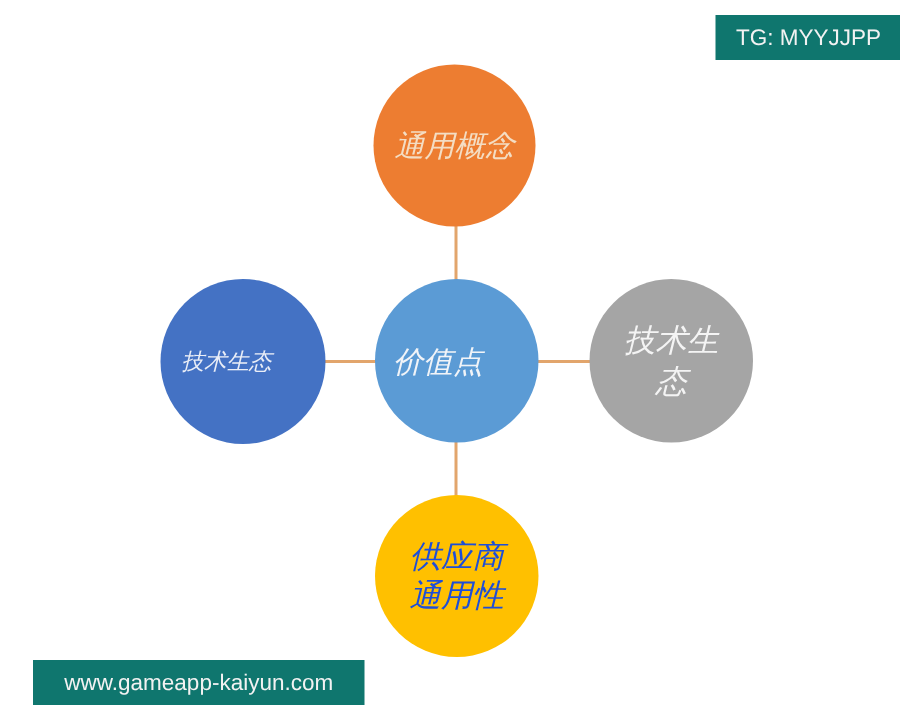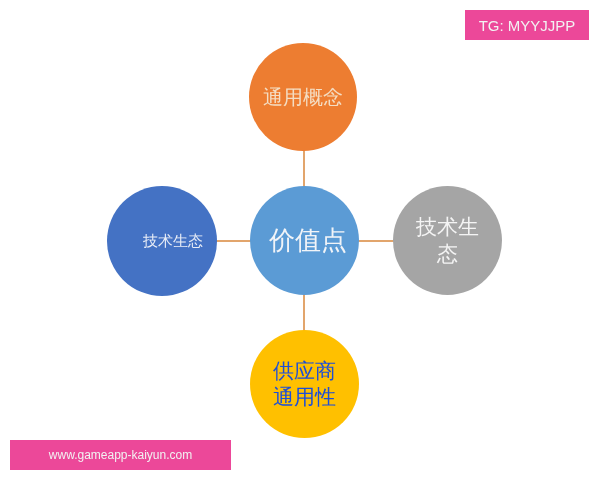--- a/index.html
+++ b/index.html
@@ -4,38 +4,39 @@
   <style>
     html, body { margin: 0; padding: 0; }
     body {
       width: 600px; height: 480px; background: #ffffff;
       position: relative; overflow: hidden;
       font-family: "DejaVu Sans", sans-serif;
     }
     .connector { position: absolute; background: #e2a56c; }
     .node {
       position: absolute; border-radius: 50%;
-      display: flex; align-items: center; justify-content: flex-end;
+      display: flex; align-items: center; justify-content: flex-start;
       text-align: center; color: #f3ecdf;
       box-sizing: border-box; padding: 0 14px;
       line-height: 1.25;
+      font-style: italic;
     }
     .node span { display: block; }
-    .node-center { left: 250px; top: 186px; width: 109px; height: 109px; background: #5b9bd5; font-size: 26px; color: #f1f4f8; padding: 0 12px; line-height: 1.3; }
+    .node-center { left: 250px; top: 186px; width: 109px; height: 109px; background: #5b9bd5; font-size: 20px; color: #f1f4f8; padding: 0 12px; line-height: 1.3; }
     .node-top { left: 249px; top: 43px; width: 108px; height: 108px; background: #ed7d31; font-size: 20px; color: #f4ddc3; }
     .node-left { left: 107px; top: 186px; width: 110px; height: 110px; background: #4472c4; font-size: 15px; color: #eaeef7; }
     .node-right { left: 393px; top: 186px; width: 109px; height: 109px; background: #a5a5a5; font-size: 21px; color: #f4f4f4; }
     .node-bottom { left: 250px; top: 330px; width: 109px; height: 108px; background: #ffc000; font-size: 21px; color: #1d4ed8; }
     .watermark {
-      position: absolute; background: #ec4899; color: #f2f2f2;
+      position: absolute; background: #0f766e; color: #f2f2f2;
       font-family: "Liberation Sans", sans-serif;
-      display: flex; align-items: center; justify-content: center;
+      display: flex; align-items: center; justify-content: center; margin-left: 12px;
     }
     .wm-top { left: 465px; top: 10px; width: 124px; height: 30px; font-size: 15px; }
-    .wm-bottom { left: 10px; top: 440px; width: 221px; height: 30px; font-size: 12px; }
+    .wm-bottom { left: 10px; top: 440px; width: 221px; height: 30px; font-size: 15px; }
   </style>
 </head>
 <body>
 
 <div>
   <div class="connector" style="left:303px; top:150px; width:2px; height:37px;"></div>
   <div class="connector" style="left:303px; top:294px; width:2px; height:37px;"></div>
   <div class="connector" style="left:216px; top:240px; width:35px; height:2px;"></div>
   <div class="connector" style="left:358px; top:240px; width:36px; height:2px;"></div>
 

